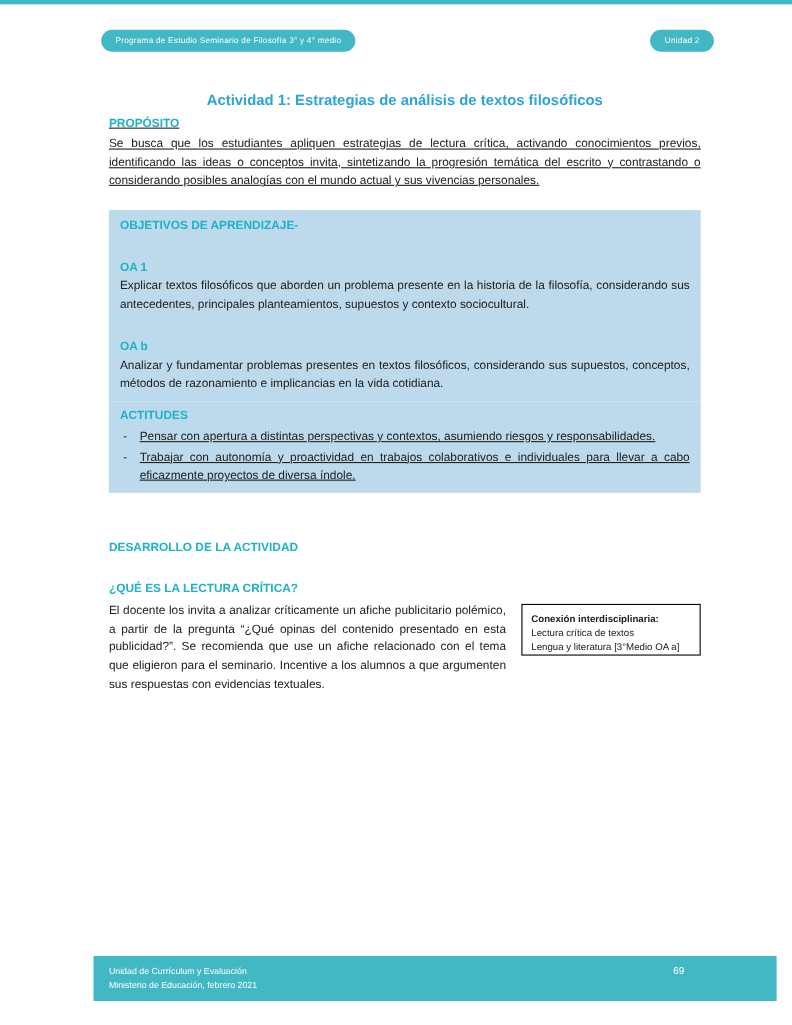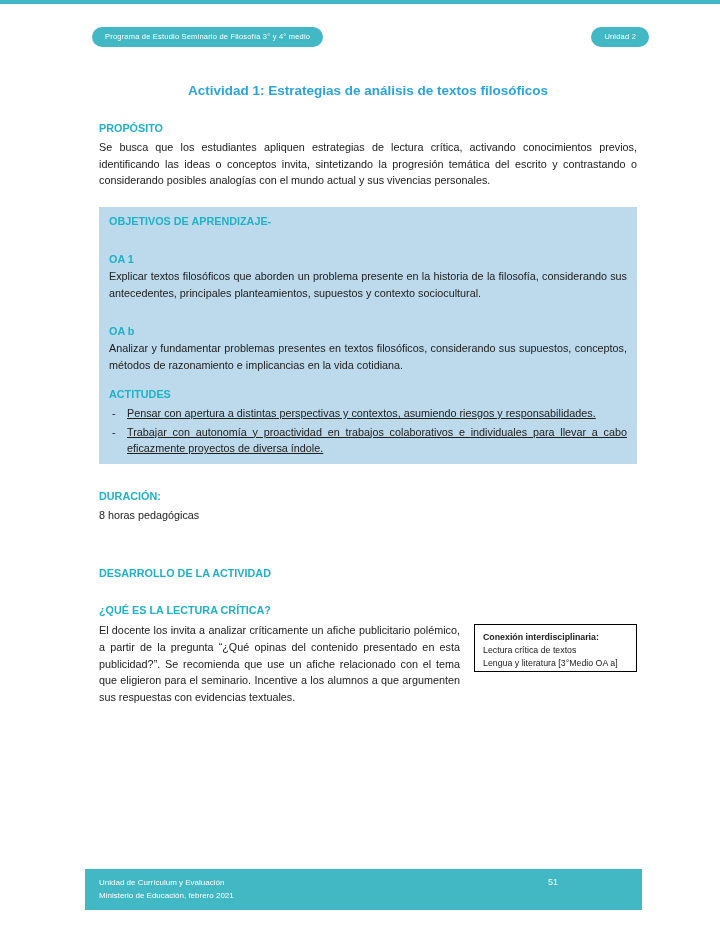--- a/index.html
+++ b/index.html
@@ -43,21 +43,21 @@
     font-size:10.8px;
     line-height:1.54;
   }
   .h {
     font-size:10.8px;
     font-weight:700;
     color:var(--heading-teal,#1fb1c7);
   }
   .body { text-align:justify; color:#202020; font-weight:400; }
 
-  .sec-proposito { margin-top:22px; }
+  .sec-proposito { margin-top:6px;text-decoration:underline; }
   .sec-proposito .body { margin-top:3px; }
 
   .bluebox {
     background:var(--box-blue,#bcdaeb);
     margin-top:18px;
     padding:6px 10px 8px;
   }
   .bluebox.actitudes { margin-top:0; padding:5px 10px 7px; }
   .oa-label { margin-top:21px; }
   .bluebox .body { margin-top:1px; }
@@ -82,21 +82,21 @@
     padding:6px 8px 1px;
     font-size:8.8px;
     line-height:1.45;
     text-align:left;
   }
   .cb-title { font-weight:700; }
 
   .footer {
     position:absolute;
     left:85px; top:869px;
-    width:557px; height:41px;
+    width:621px; height:41px;
     background:var(--teal,#41b8c4);
     color:#ffffff;
   }
   .footer-lines {
     position:absolute; left:14px; top:8px;
     font-size:8px; line-height:1.6;
   }
   .page-num {
     position:absolute; right:84px; top:8px;
     font-size:9px;
@@ -136,24 +136,20 @@
       <div class="bullet-row">
         <span class="dash">-</span>
         <span class="bullet-text">Pensar con apertura a distintas perspectivas y contextos, asumiendo riesgos y responsabilidades.</span>
       </div>
       <div class="bullet-row">
         <span class="dash">-</span>
         <span class="bullet-text">Trabajar con autonomía y proactividad en trabajos colaborativos e individuales para llevar a cabo eficazmente proyectos de diversa índole.</span>
       </div>
     </section>
 
-    <section class="sec-duracion">
-      <h2 class="h">DURACIÓN:</h2>
-      <p class="body">8 horas pedagógicas</p>
-    </section>
 
     <h2 class="h desarrollo">DESARROLLO DE LA ACTIVIDAD</h2>
 
     <section class="sec-lectura">
       <h2 class="h">¿QUÉ ES LA LECTURA CRÍTICA?</h2>
       <div class="lectura-flow">
         <aside class="connection-box">
           <div class="cb-title">Conexión interdisciplinaria:</div>
           <div class="cb-line">Lectura crítica de textos</div>
           <div class="cb-line">Lengua y literatura [3°Medio OA a]</div>
@@ -162,16 +158,16 @@
       </div>
     </section>
 
   </main>
 
   <footer class="footer">
     <div class="footer-lines">
       <div>Unidad de Currículum y Evaluación</div>
       <div>Ministerio de Educación, febrero 2021</div>
     </div>
-    <div class="page-num">51</div>
+    <div class="page-num">69</div>
   </footer>
 
 </div>
 
 </body></html>

